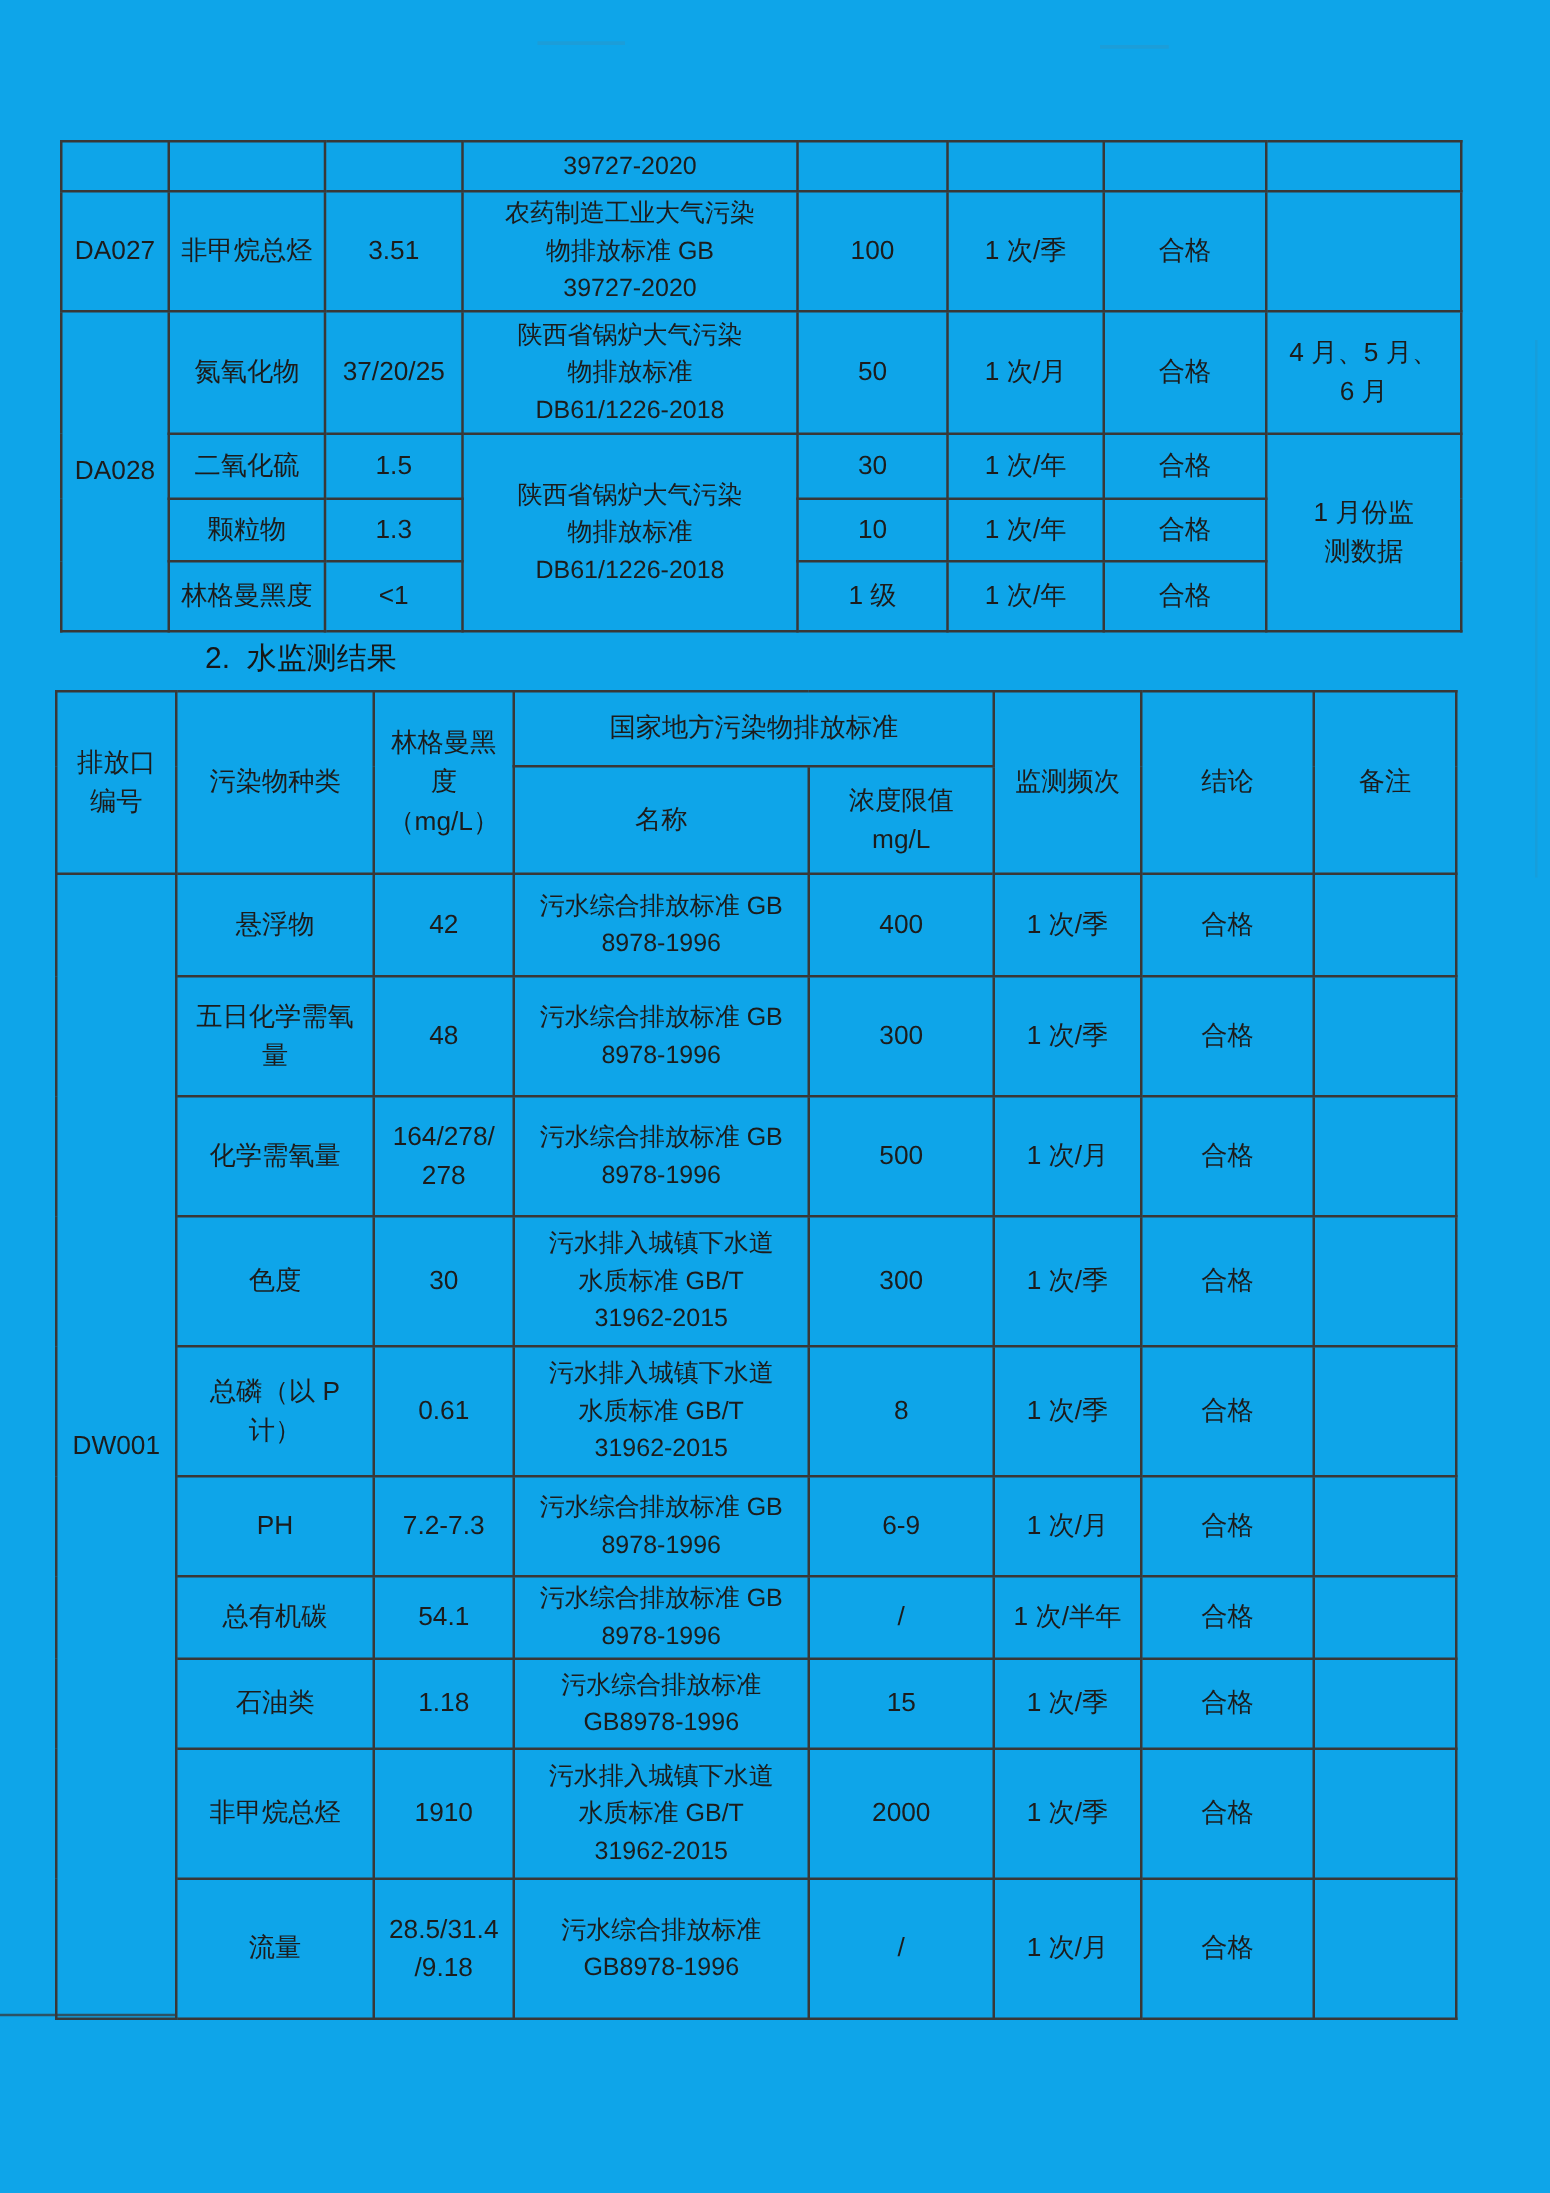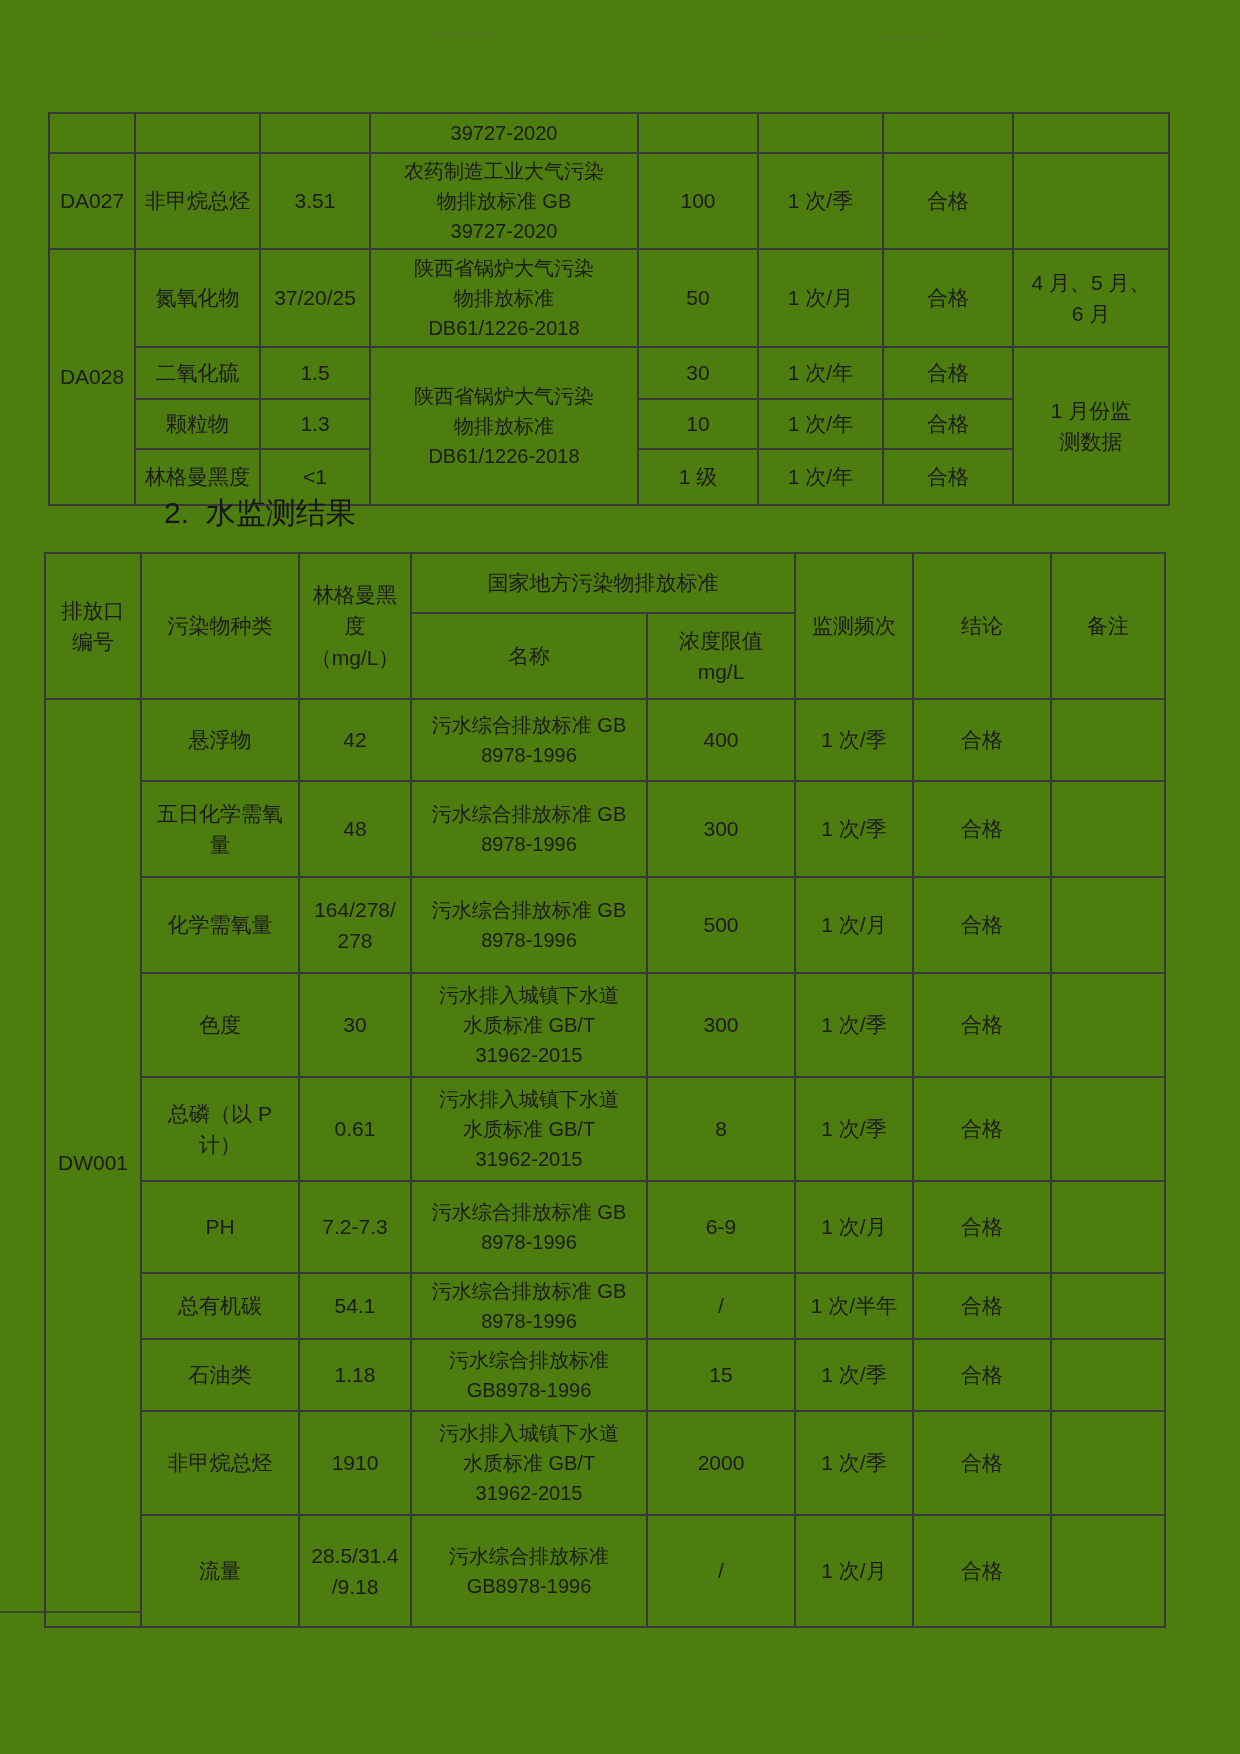--- a/index.html
+++ b/index.html
@@ -1,40 +1,40 @@
 <!DOCTYPE html>
 <html><head>
 <meta charset="utf-8">
 <style>
   html,body{margin:0;padding:0;background:#e8e8e8;}
   .page{
     position:relative;
     width:1240px;height:1754px;
-    background:#4d7c0f;
+    background:#0ea5e9;
     font-family:"Liberation Sans", sans-serif;
     color:#1c1c1c;
     overflow:hidden;
   }
   table{border-collapse:collapse;table-layout:fixed;position:absolute;}
   td{
     border:2px solid #383838;
     text-align:center;
     vertical-align:middle;
     white-space:pre-line;
     padding:2px 4px;
     font-size:21px;
     line-height:1.5;
     overflow:hidden;
   }
   .air-table{left:48px;top:112px;width:1120px;}
   .water-table{left:44px;top:552px;width:1120px;}
   .std{font-size:20px;}
   .section-heading{
-    position:absolute;left:164px;top:493px;
-    font-size:30px;white-space:pre;color:#161616;
+    position:absolute;left:164px;top:510px;
+    font-size:24px;white-space:pre;color:#161616;
   }
   .artifact{position:absolute;background:rgba(110,110,110,.14);pointer-events:none;}
   .artifact.streak{background:rgba(100,100,100,.10);}
   .artifact.lineFrag{background:rgba(55,55,55,.75);}
 </style>
 </head>
 <body>
 
 <div class="page">
 
@@ -198,21 +198,21 @@
         <td>总磷（以 P 计）</td>
         <td>0.61</td>
         <td class="std">污水排入城镇下水道
 水质标准 GB/T
 31962-2015</td>
         <td>8</td>
         <td>1 次/季</td>
         <td>合格</td>
         <td></td>
       </tr>
-      <tr style="height:92px">
+      <tr style="height:80px">
         <td>PH</td>
         <td>7.2-7.3</td>
         <td class="std">污水综合排放标准 GB
 8978-1996</td>
         <td>6-9</td>
         <td>1 次/月</td>
         <td>合格</td>
         <td></td>
       </tr>
       <tr style="height:54px">

